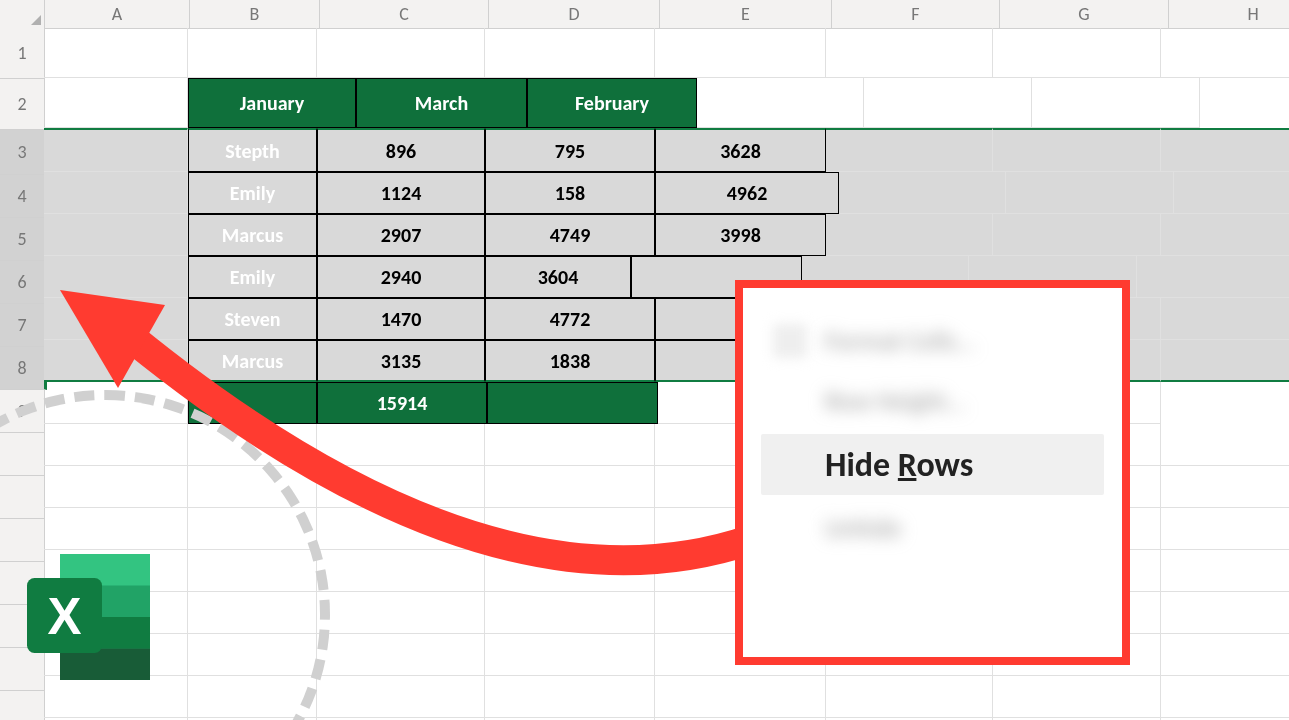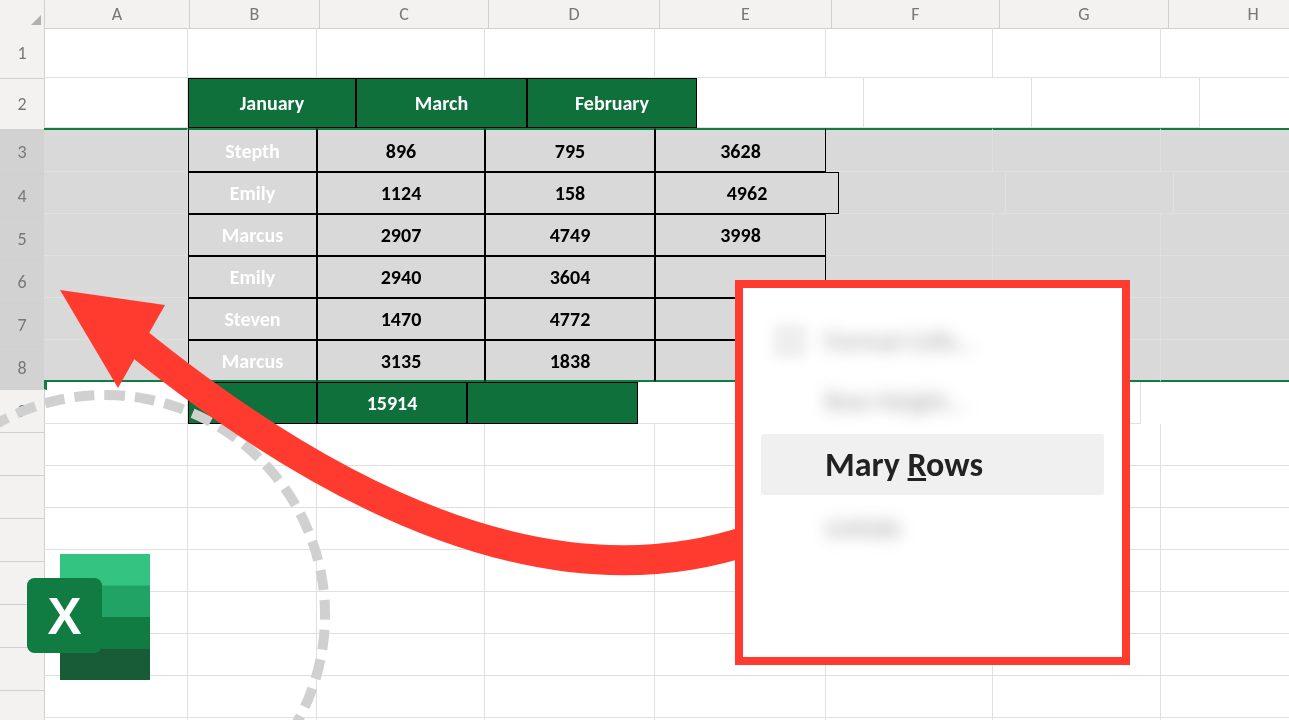--- a/index.html
+++ b/index.html
@@ -121,21 +121,21 @@
         <div class="cell tcell" style="width: 170px;">4749</div>
         <div class="cell tcell" style="width: 171px;">3998</div>
         <div class="cell" style="width: 167px;"></div>
         <div class="cell" style="width: 168px;"></div>
         <div class="cell" style="width: 168px;"></div>
       </div>
       <div class="row selrow" style="height: 42px;">
         <div class="cell" style="width: 144px;"></div>
         <div class="cell tname" style="width: 129px;">Emily</div>
         <div class="cell tcell" style="width: 168px;">2940</div>
-        <div class="cell tcell" style="width: 170px;">3604</div>
+        <div class="cell tcell" style="width: 146px;">3604</div>
         <div class="cell tcell" style="width: 171px;"></div>
         <div class="cell" style="width: 167px;"></div>
         <div class="cell" style="width: 168px;"></div>
         <div class="cell" style="width: 168px;"></div>
       </div>
       <div class="row selrow" style="height: 42px;">
         <div class="cell" style="width: 144px;"></div>
         <div class="cell tname" style="width: 129px;">Steven</div>
         <div class="cell tcell" style="width: 168px;">1470</div>
         <div class="cell tcell" style="width: 170px;">4772</div>
@@ -150,21 +150,21 @@
         <div class="cell tcell" style="width: 168px; border-bottom: 2px solid rgb(16, 124, 65);">3135</div>
         <div class="cell tcell" style="width: 170px; border-bottom: 2px solid rgb(16, 124, 65);">1838</div>
         <div class="cell tcell" style="width: 171px; border-bottom: 2px solid rgb(16, 124, 65);"></div>
         <div class="cell" style="width: 167px; border-bottom: 2px solid rgb(16, 124, 65);"></div>
         <div class="cell" style="width: 168px; border-bottom: 2px solid rgb(16, 124, 65);"></div>
         <div class="cell" style="width: 168px; border-bottom: 2px solid rgb(16, 124, 65);"></div>
       </div>
       <div class="row" style="height: 42px;">
         <div class="cell" style="width: 144px;"></div>
         <div class="cell tfoot" style="width: 129px;"></div>
-        <div class="cell tfoot" style="width: 150px;">15914</div>
+        <div class="cell tfoot" style="width: 170px;">15914</div>
         <div class="cell tfoot" style="width: 171px;"></div>
         <div class="cell" style="width: 167px;"></div>
         <div class="cell" style="width: 168px;"></div>
         <div class="cell" style="width: 168px;"></div>
       </div>
       <div class="row" style="height: 42px;">
         <div class="cell" style="width: 144px;"></div>
         <div class="cell" style="width: 129px;"></div>
         <div class="cell" style="width: 168px;"></div>
         <div class="cell" style="width: 170px;"></div>
@@ -266,21 +266,21 @@
     <div class="mitem">
       <div class="micon"></div>
       <div class="mlabel">Format Cells...</div>
     </div>
     <div class="mitem">
       <div class="micon" style="opacity:0"></div>
       <div class="mlabel">Row Height...</div>
     </div>
     <div class="mitem focus">
       <div class="mlabel" style="padding-left:52px;">
-        <span>Mary </span><span class="under">R</span><span>ows</span>
+        <span>Hide </span><span class="under">R</span><span>ows</span>
       </div>
     </div>
     <div class="mitem">
       <div class="micon" style="opacity:0"></div>
       <div class="mlabel">Unhide</div>
     </div>
   </div>
 
 </div>
 

